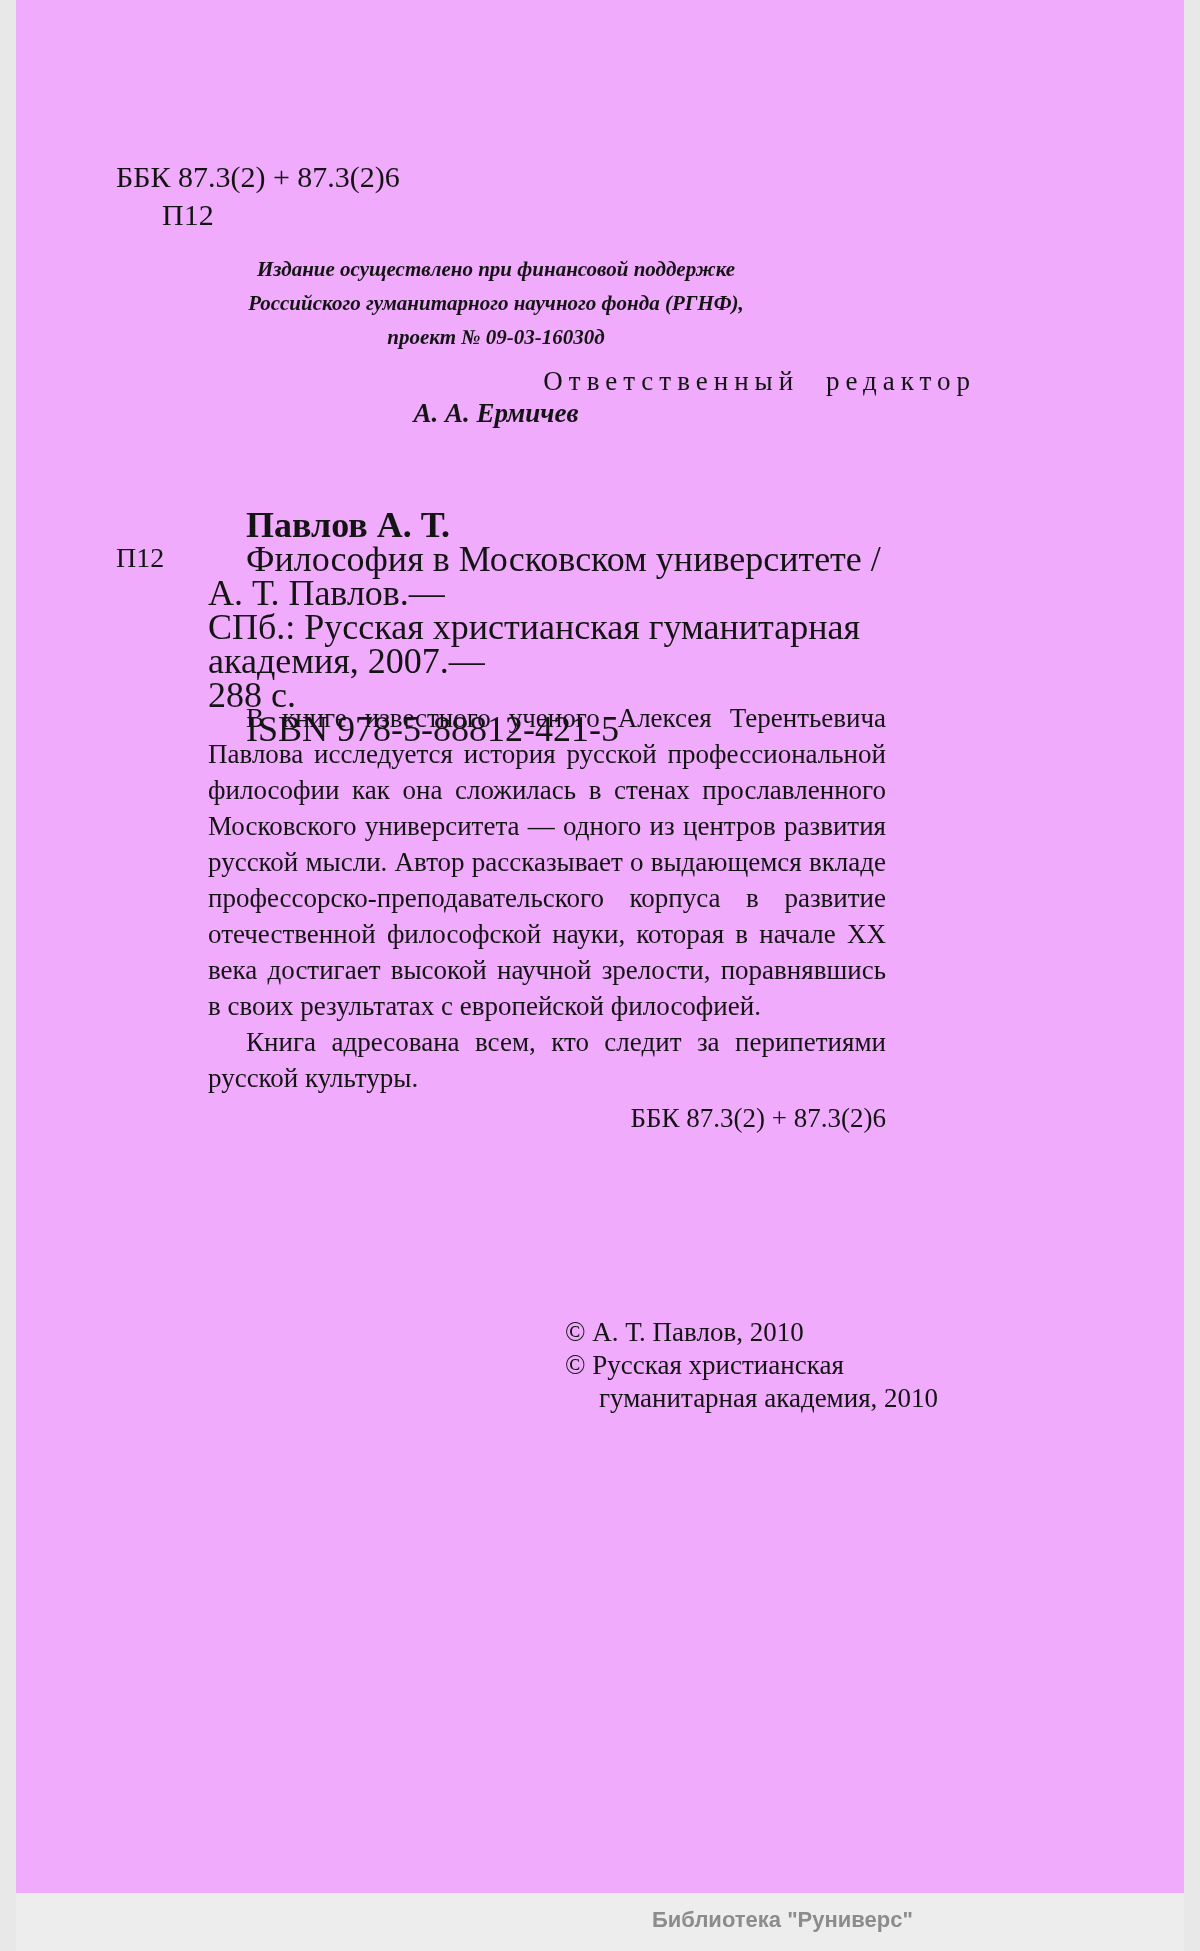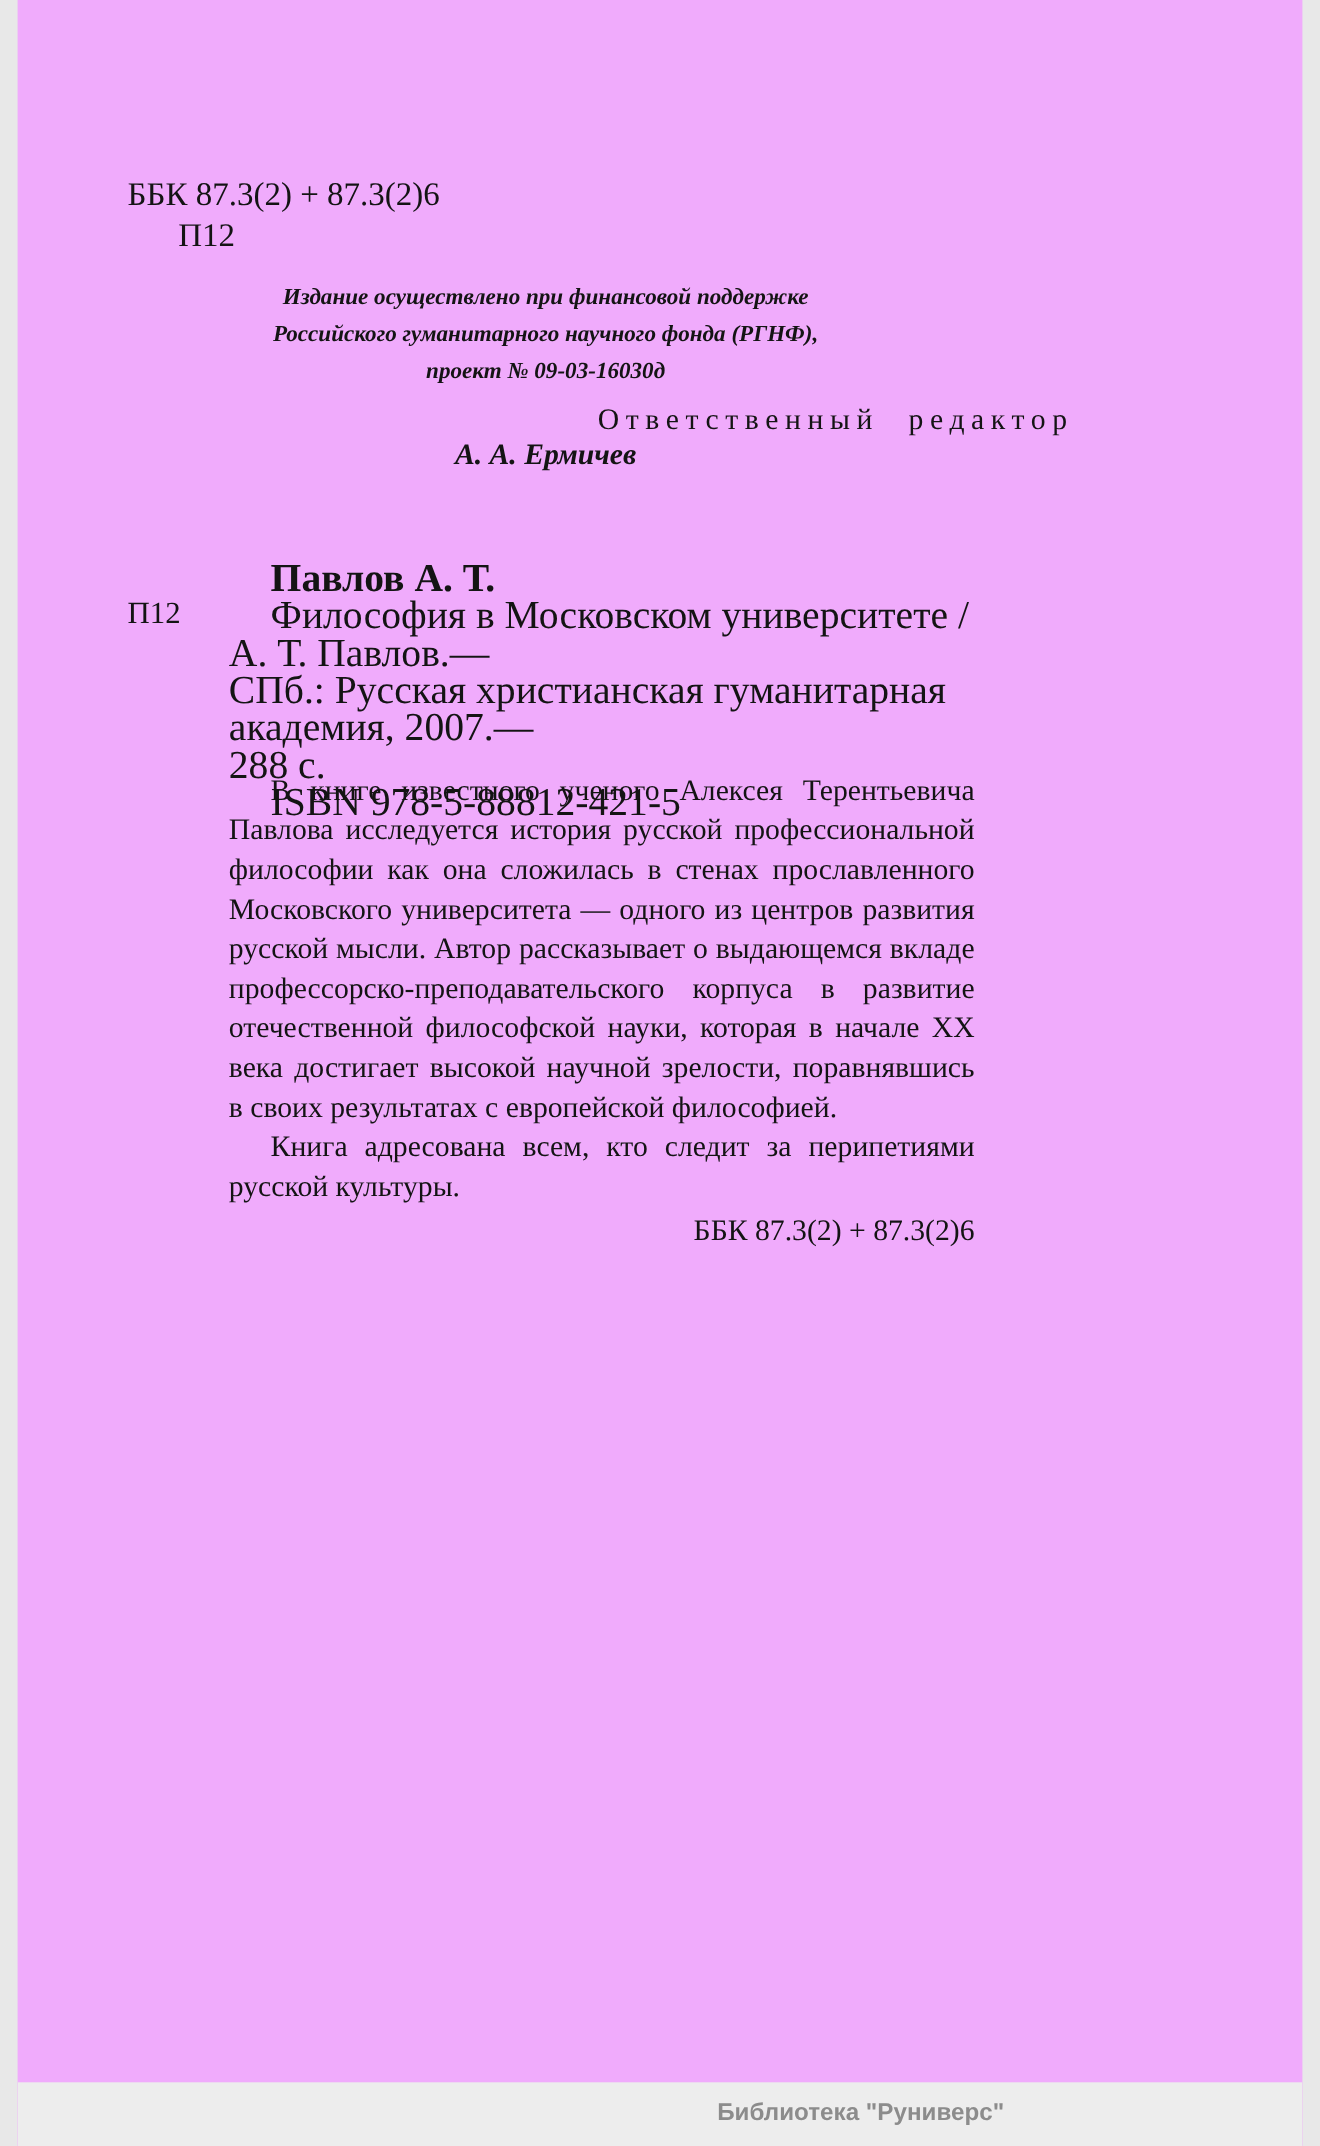--- a/index.html
+++ b/index.html
@@ -150,18 +150,23 @@
     <div>288 с.</div>
     <div class="indent">ISBN 978-5-88812-421-5</div>
   </div>
 
   <div class="abs annotation">
     <p>В книге известного ученого Алексея Терентьевича Павлова исследуется история русской профессиональной философии как она сложилась в стенах прославленного Московского университета — одного из центров развития русской мысли. Автор рассказывает о выдающемся вкладе профессорско-преподавательского корпуса в развитие отечественной философской науки, которая в начале XX века достигает высокой научной зрелости, поравнявшись в своих результатах с европейской философией.</p>
     <p>Книга адресована всем, кто следит за перипетиями русской культуры.</p>
     <div class="bbk-bottom">ББК 87.3(2) + 87.3(2)6</div>
   </div>
 
+  <div class="abs copyright">
+    <div>© А. Т. Павлов, 2010</div>
+    <div>© Русская христианская</div>
+    <div class="cr-indent">гуманитарная академия, 2010</div>
+  </div>
 
   <div class="abs footer-bar">
     <span class="footer-text">Библиотека "Руниверс"</span>
   </div>
 
 </div>
 
 </body></html>

